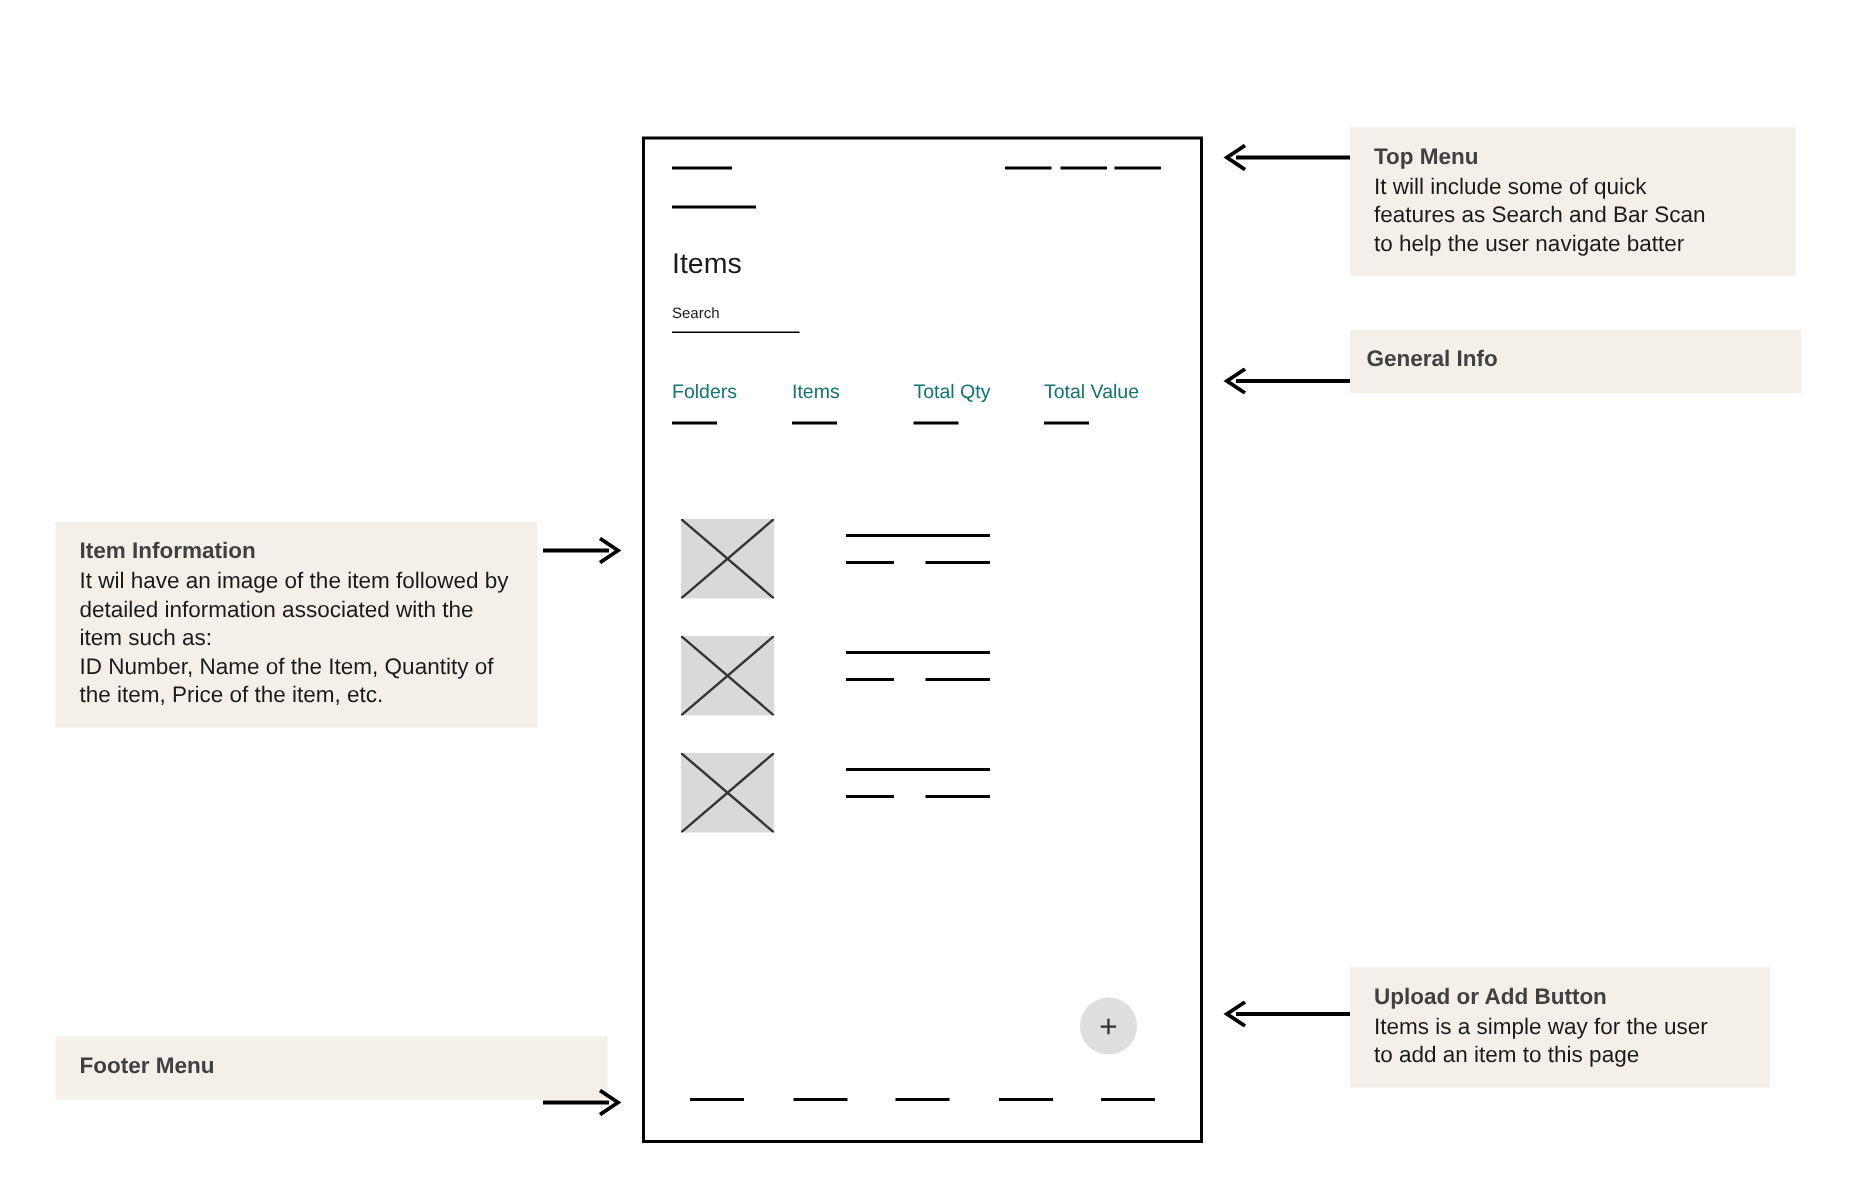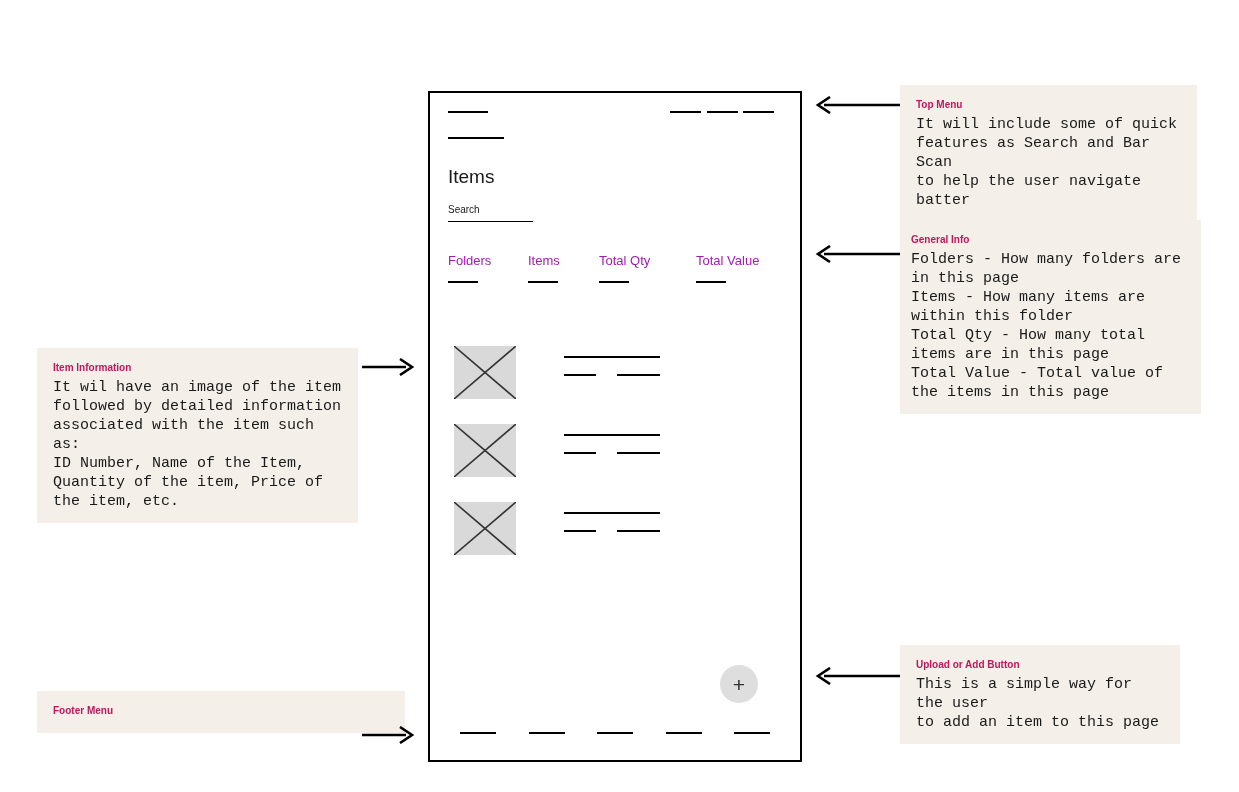--- a/index.html
+++ b/index.html
@@ -17,32 +17,31 @@
   }
 
   
   .note {
     position: absolute;
     background: #f4efe9;
     padding: 10px 14px 12px 16px;
     box-sizing: border-box;
   }
   .note-title {
-    font-size: 10px;
+    font-size: 15px;
     font-weight: bold;
     line-height: 19px;
     margin-bottom: 1px;
-    color: #be185d;
+    color: #404040;
   }
   .note-body {
     font-size: 15px;
     line-height: 19px;
     color: #1a1a1a;
     white-space: pre-line;
-    font-family: Liberation Mono, monospace;
   }
 
   #note-top-menu      { left: 900px; top: 85px;  width: 297px; }
   #note-general-info  { left: 900px; top: 220px; width: 301px; padding-left: 11px; }
   #note-item-info     { left: 37px;  top: 348px; width: 321px; }
   #note-upload-add    { left: 900px; top: 645px; width: 280px; }
   #note-footer-menu   { left: 37px;  top: 691px; width: 368px; }
 
   
   .arrow {
@@ -114,32 +113,32 @@
     top: 160px;
     width: 330px;
   }
   .stat {
     position: absolute;
     top: 0;
   }
   .stat-label {
     font-size: 13px;
     line-height: 16px;
-    color: #a21caf;
+    color: #0f766e;
     white-space: nowrap;
   }
   .stat-value-line {
     margin-top: 12px;
     width: 30px;
     height: 2px;
     background: #000000;
   }
   #stat-0 { left: 0px; }
   #stat-1 { left: 80px; }
-  #stat-2 { left: 151px; }
+  #stat-2 { left: 161px; }
   #stat-3 { left: 248px; }
 
   
   .item-row {
     position: absolute;
     left: 24px;
     width: 325px;
     height: 55px;
   }
   #item-row-0 { top: 253px; }
@@ -228,35 +227,31 @@
 
 <div class="note" id="note-top-menu">
   <div class="note-title">Top Menu</div>
   <div class="note-body">It will include some of quick
 features as Search and Bar Scan
 to help the user navigate batter</div>
 </div>
 
 <div class="note" id="note-general-info">
   <div class="note-title">General Info</div>
-  <div class="note-body">Folders - How many folders are in this page
-Items - How many items are within this folder
-Total Qty - How many total items are in this page
-Total Value - Total value of the items in this page</div>
 </div>
 
 <div class="note" id="note-item-info">
   <div class="note-title">Item Information</div>
   <div class="note-body">It wil have an image of the item followed by detailed information associated with the item such as:
 ID Number, Name of the Item, Quantity of the item, Price of the item, etc.</div>
 </div>
 
 <div class="note" id="note-upload-add">
   <div class="note-title">Upload or Add Button</div>
-  <div class="note-body">This is a simple way for the user
+  <div class="note-body">Items is a simple way for the user
 to add an item to this page</div>
 </div>
 
 <div class="note" id="note-footer-menu">
   <div class="note-title">Footer Menu</div>
 </div>
 
 <div class="arrow" id="arrow-top-menu">
   <svg width="86" height="18" viewBox="0 0 86 18">
     <line x1="10" y1="9" x2="86" y2="9" stroke="#000" stroke-width="2.6"></line>

